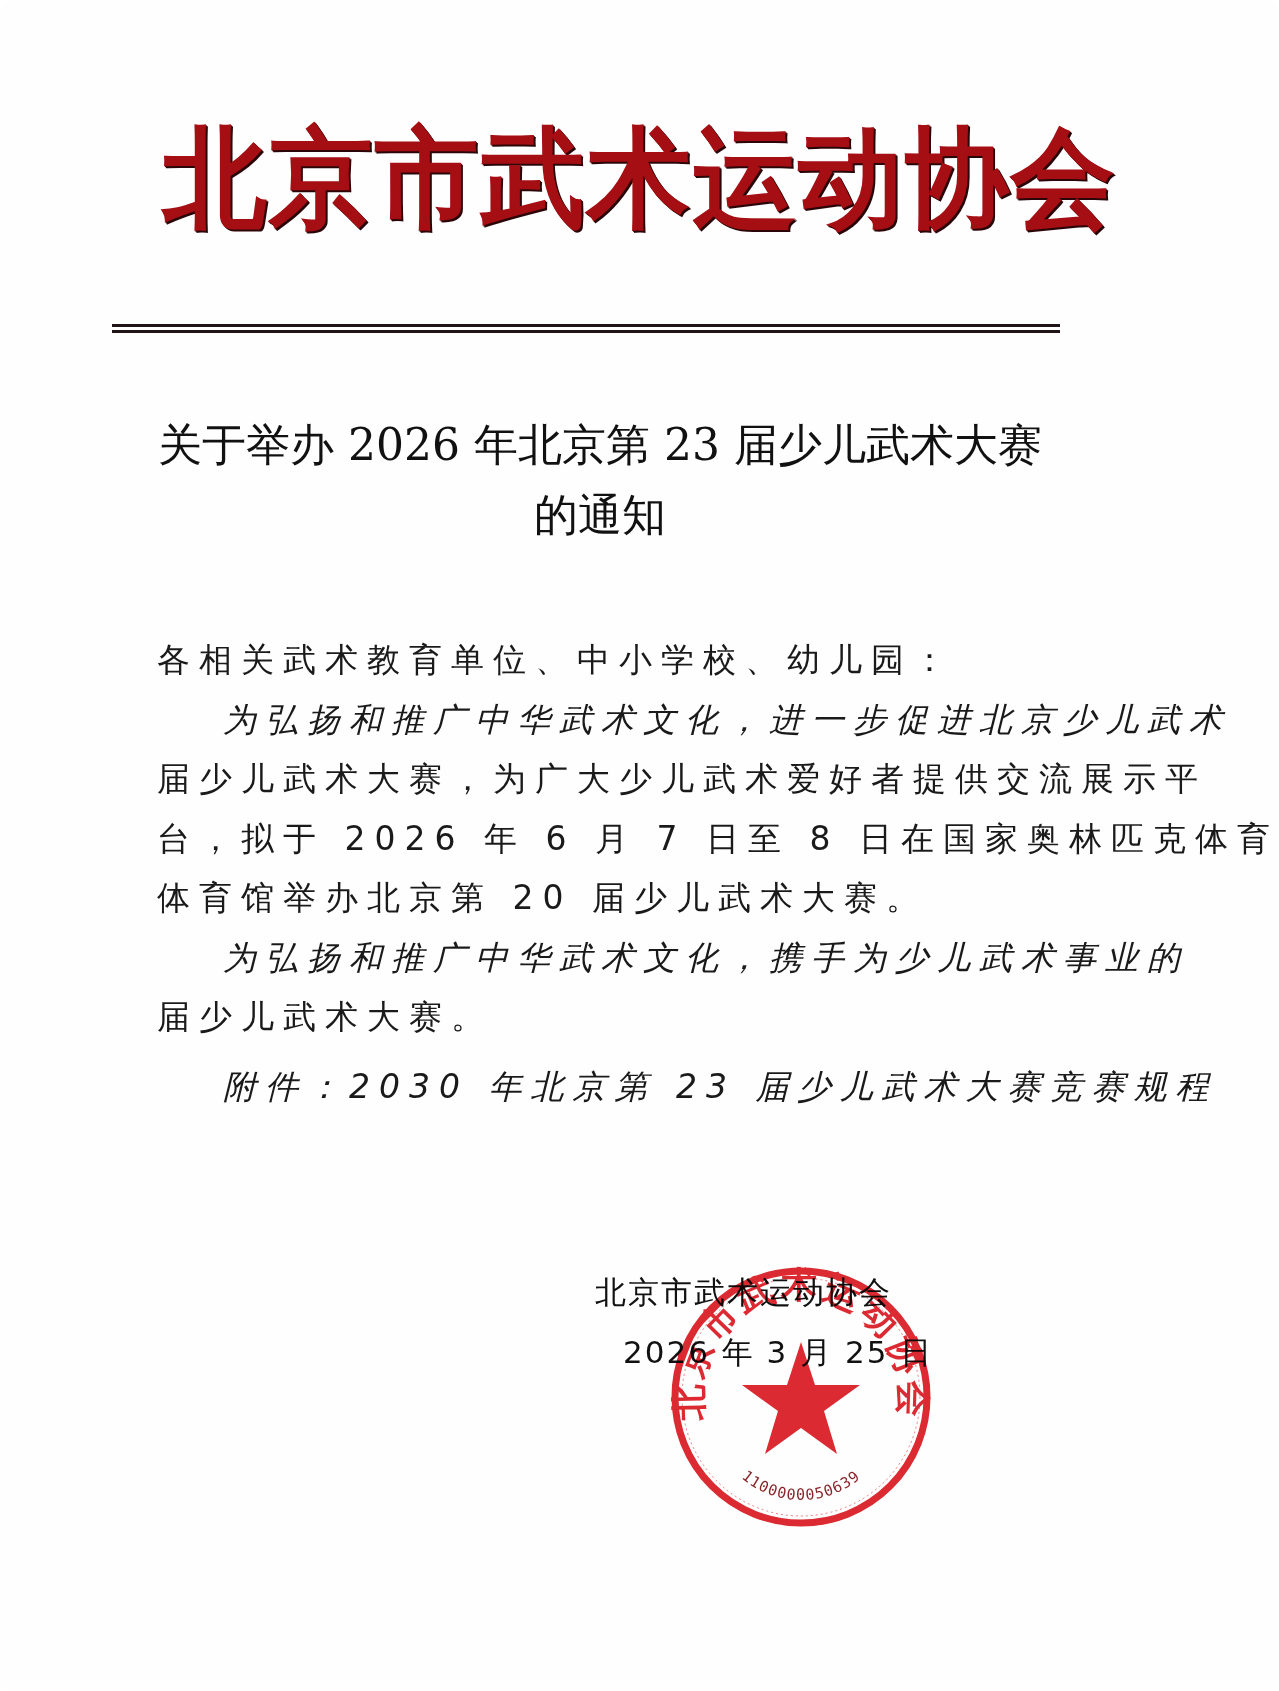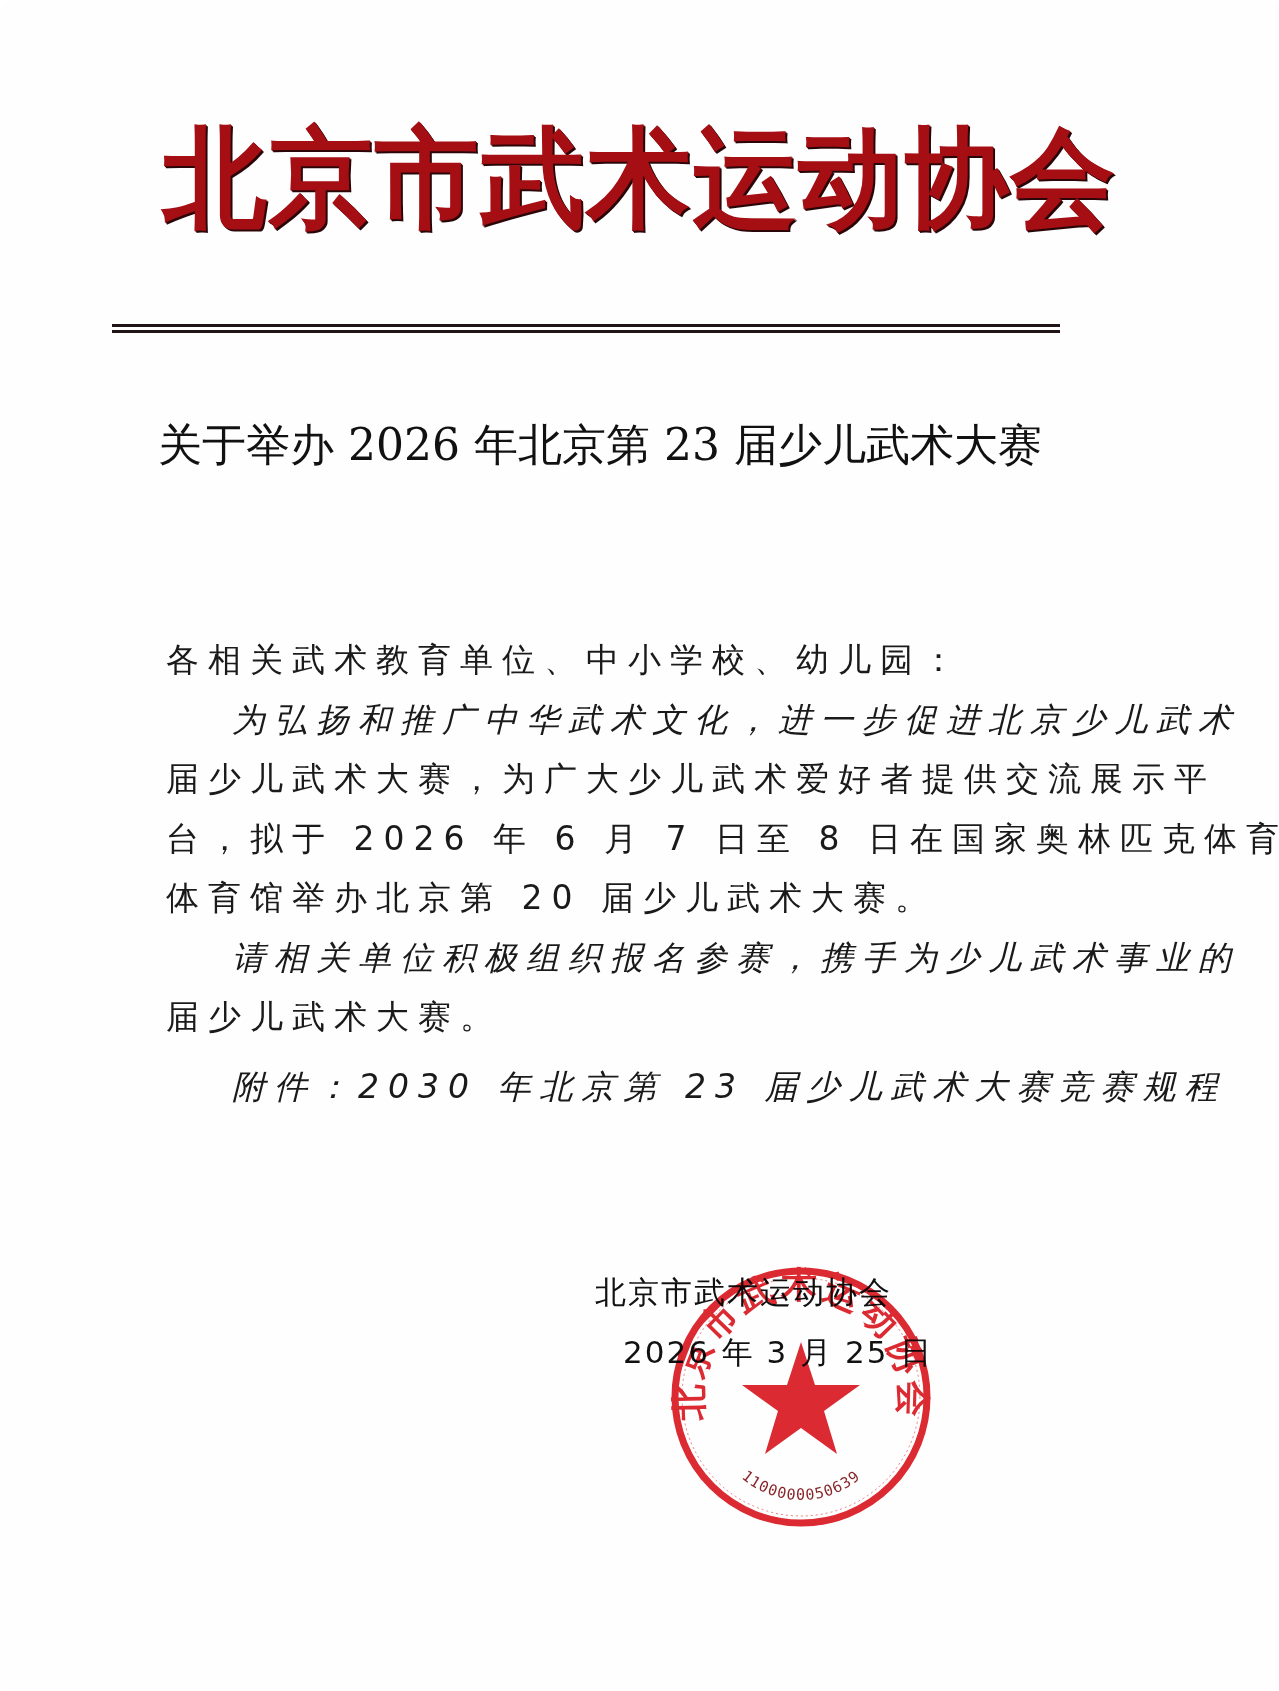--- a/index.html
+++ b/index.html
@@ -60,21 +60,21 @@
       font-weight: normal;
       font-size: 44px;
       line-height: 70px;
       color: #111;
     }
     .notice-title .line { display: block; white-space: nowrap; }
 
     
     .body-text {
       position: absolute;
-      left: 166px;
+      left: 157px;
       top: 630px;
       width: 880px;
       font-family: "DejaVu Sans", "Liberation Sans", sans-serif;
       font-size: 33px;
       line-height: 59.5px;
       letter-spacing: 9px;
       color: #1a1a1a;
     }
     .body-text p {
       margin: 0;
@@ -115,29 +115,30 @@
 
 <div class="page">
 
   <div class="letterhead">北京市武术运动协会</div>
 
   <div class="rule rule-top"></div>
   <div class="rule rule-bottom"></div>
 
   <div class="notice-title">
     <span class="line">关于举办 2026 年北京第 23 届少儿武术大赛</span>
+    <span class="line">的通知</span>
   </div>
 
   <div class="body-text">
     <p>各相关武术教育单位、中小学校、幼儿园：</p>
     <p class="indent">为弘扬和推广中华武术文化，进一步促进北京少儿武术</p>
     <p>届少儿武术大赛，为广大少儿武术爱好者提供交流展示平</p>
     <p>台，拟于 2026 年 6 月 7 日至 8 日在国家奥林匹克体育中心</p>
     <p>体育馆举办北京第 20 届少儿武术大赛。</p>
-    <p class="indent">请相关单位积极组织报名参赛，携手为少儿武术事业的</p>
+    <p class="indent">为弘扬和推广中华武术文化，携手为少儿武术事业的</p>
     <p>届少儿武术大赛。</p>
     <p class="indent attachment">附件：2030 年北京第 23 届少儿武术大赛竞赛规程</p>
   </div>
 
   <div class="signature">
     <div>北京市武术运动协会</div>
     <div class="date">2026 年 3 月 25 日</div>
   </div>
 
   <svg class="seal" viewBox="0 0 266 266" xmlns="http://www.w3.org/2000/svg">

